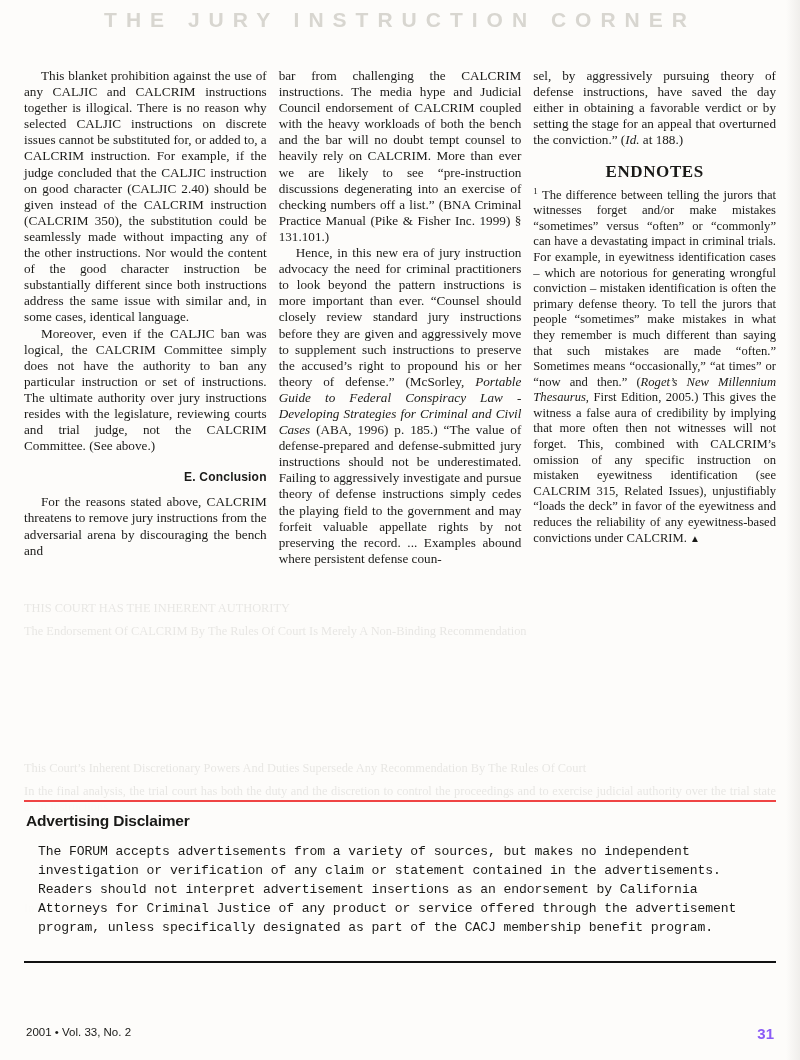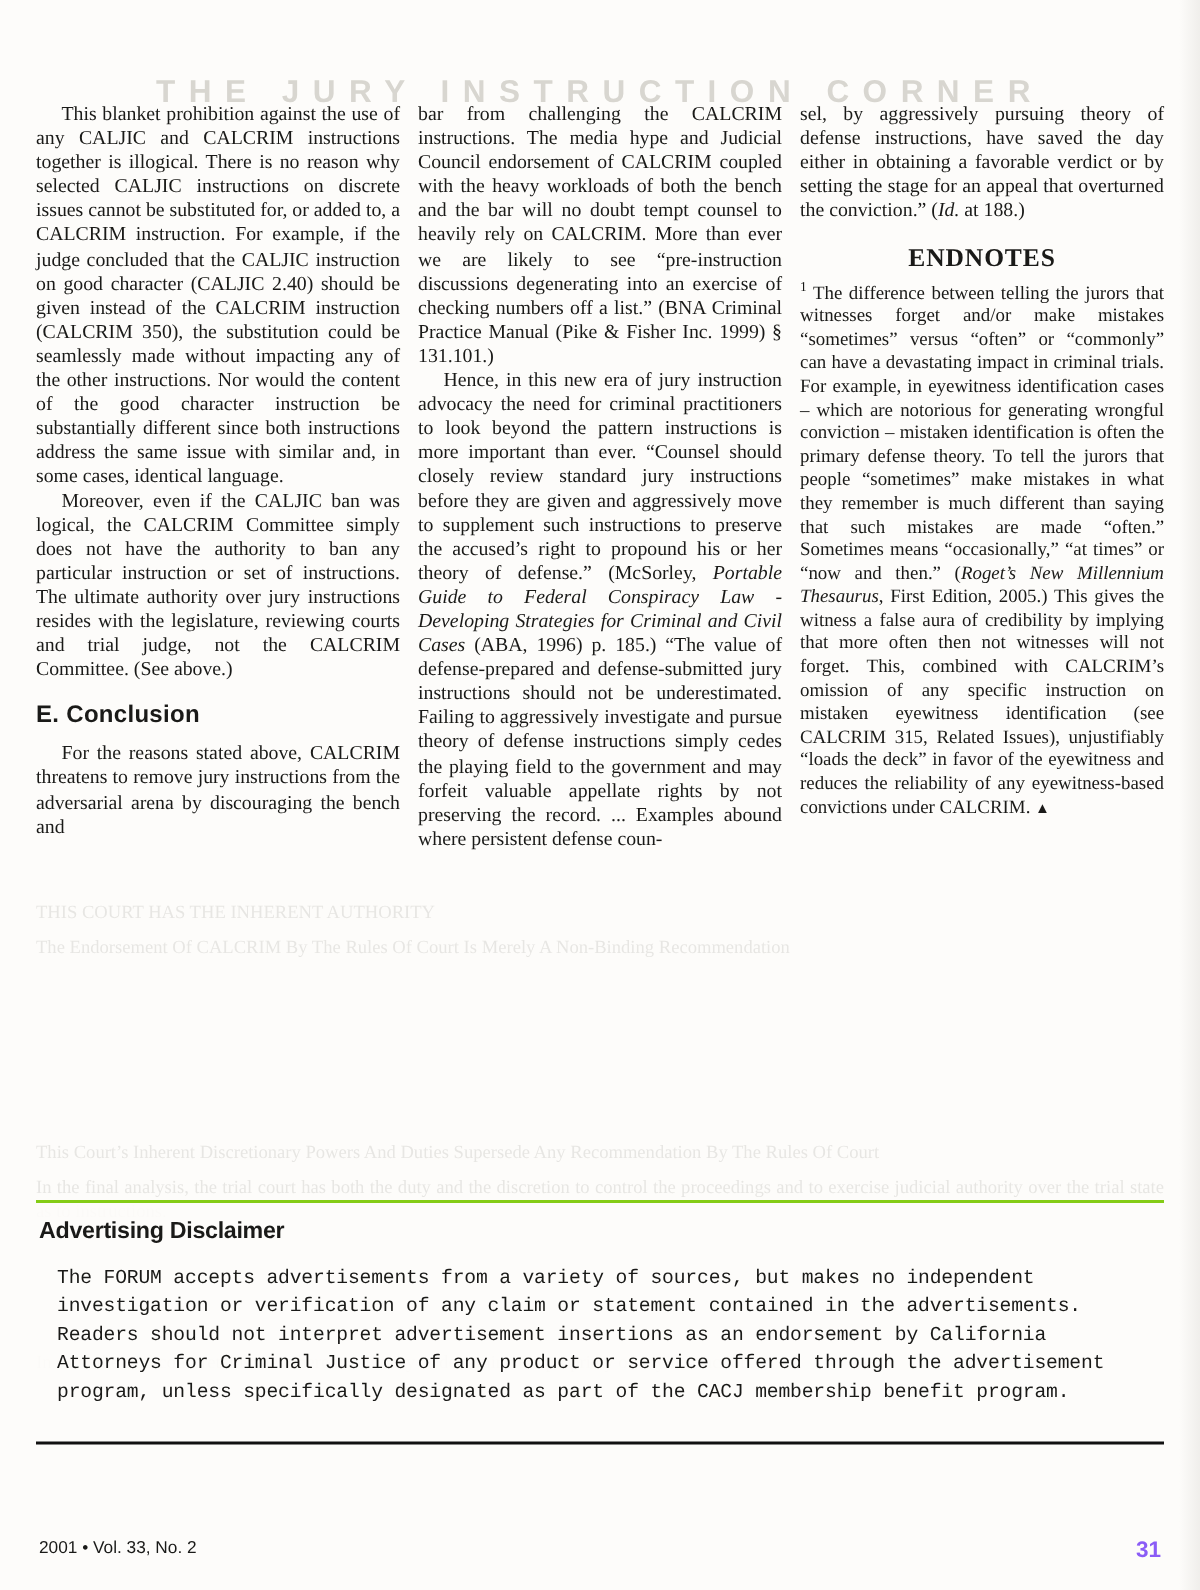--- a/index.html
+++ b/index.html
@@ -28,21 +28,20 @@
     right: 28px;
     height: 34px;
     font-family: "Liberation Sans", sans-serif;
     font-size: 21px;
     letter-spacing: 9px;
     color: #d8d6d0;
     font-weight: 700;
     text-align: center;
     white-space: nowrap;
     overflow: hidden;
-    margin-top: 42px;
   }
   
   .columns {
     position: absolute;
     top: 68px;
     left: 24px;
     right: 24px;
     height: 690px;
     display: flex;
     gap: 12px;
@@ -60,23 +59,23 @@
     text-indent: 17px;
   }
   .col p.noindent {
     text-indent: 0;
   }
   .col p + p {
     margin-top: 0;
   }
   h3.section-head {
     font-family: "Liberation Sans", sans-serif;
-    font-size: 16px;
-    font-weight: 700;
-    text-align: left;
+    font-size: 12px;
+    font-weight: 700;
+    text-align: right;
     margin: 15px 0 9px 0;
     letter-spacing: 0.2px;
   }
   h3.endnote-head {
     font-family: "Liberation Serif", serif;
     font-size: 17px;
     font-weight: 700;
     text-align: center;
     margin: 16px 0 7px 0;
     letter-spacing: 0.6px;
@@ -110,21 +109,21 @@
   .ghost.g1 { top: 600px; }
   .ghost.g2 { top: 760px; }
   .ghost.g3 { top: 900px; }
   .ghost div { margin-bottom: 7px; }
   
   .disclaimer {
     position: absolute;
     left: 24px;
     right: 24px;
     top: 800px;
-    border-top: 2px solid #84cc16;
+    border-top: 2px solid #ef4444;
     border-bottom: 2px solid #111;
     padding: 10px 2px 12px 2px;
     background: rgba(253,252,250,0.92);
   }
   .disclaimer h4 {
     font-family: "Liberation Sans", sans-serif;
     font-size: 15.5px;
     font-weight: 700;
     margin: 0 0 7px 0;
     letter-spacing: -0.2px;

